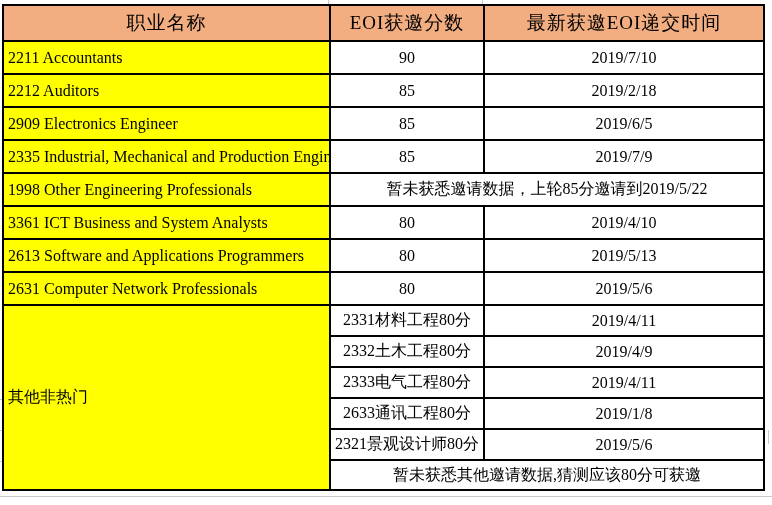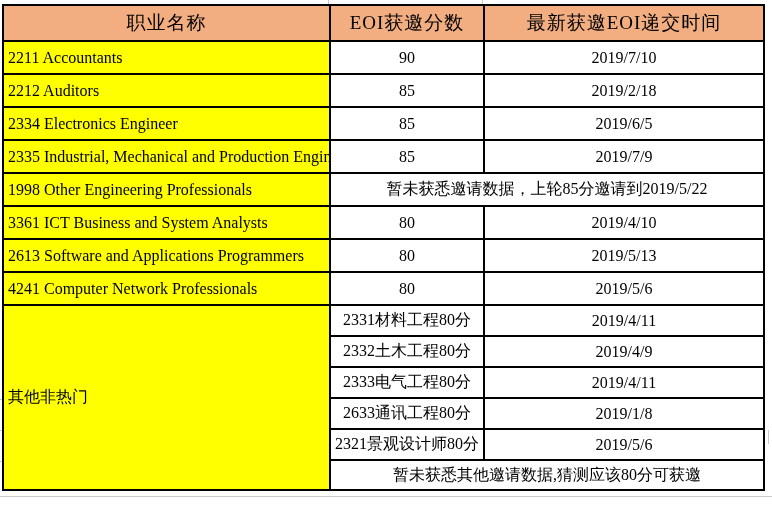--- a/index.html
+++ b/index.html
@@ -88,21 +88,21 @@
         <td class="occ">2211 Accountants</td>
         <td class="score">90</td>
         <td class="date">2019/7/10</td>
       </tr>
       <tr class="main-row">
         <td class="occ">2212 Auditors</td>
         <td class="score">85</td>
         <td class="date">2019/2/18</td>
       </tr>
       <tr class="main-row">
-        <td class="occ">2334 Electronics Engineer</td>
+        <td class="occ">2909 Electronics Engineer</td>
         <td class="score">85</td>
         <td class="date">2019/6/5</td>
       </tr>
       <tr class="main-row">
         <td class="occ">2335 Industrial, Mechanical and Production Engineers</td>
         <td class="score">85</td>
         <td class="date">2019/7/9</td>
       </tr>
       <tr class="main-row">
         <td class="occ">1998 Other Engineering Professionals</td>
@@ -112,21 +112,21 @@
         <td class="occ">3361 ICT Business and System Analysts</td>
         <td class="score">80</td>
         <td class="date">2019/4/10</td>
       </tr>
       <tr class="main-row">
         <td class="occ">2613 Software and Applications Programmers</td>
         <td class="score">80</td>
         <td class="date">2019/5/13</td>
       </tr>
       <tr class="main-row">
-        <td class="occ">4241 Computer Network Professionals</td>
+        <td class="occ">2631 Computer Network Professionals</td>
         <td class="score">80</td>
         <td class="date">2019/5/6</td>
       </tr>
       <tr class="sub-row">
         <td class="group-label" rowspan="6">其他非热门</td>
         <td class="score">2331材料工程80分</td>
         <td class="date">2019/4/11</td>
       </tr>
       <tr class="sub-row">
         <td class="score">2332土木工程80分</td>

